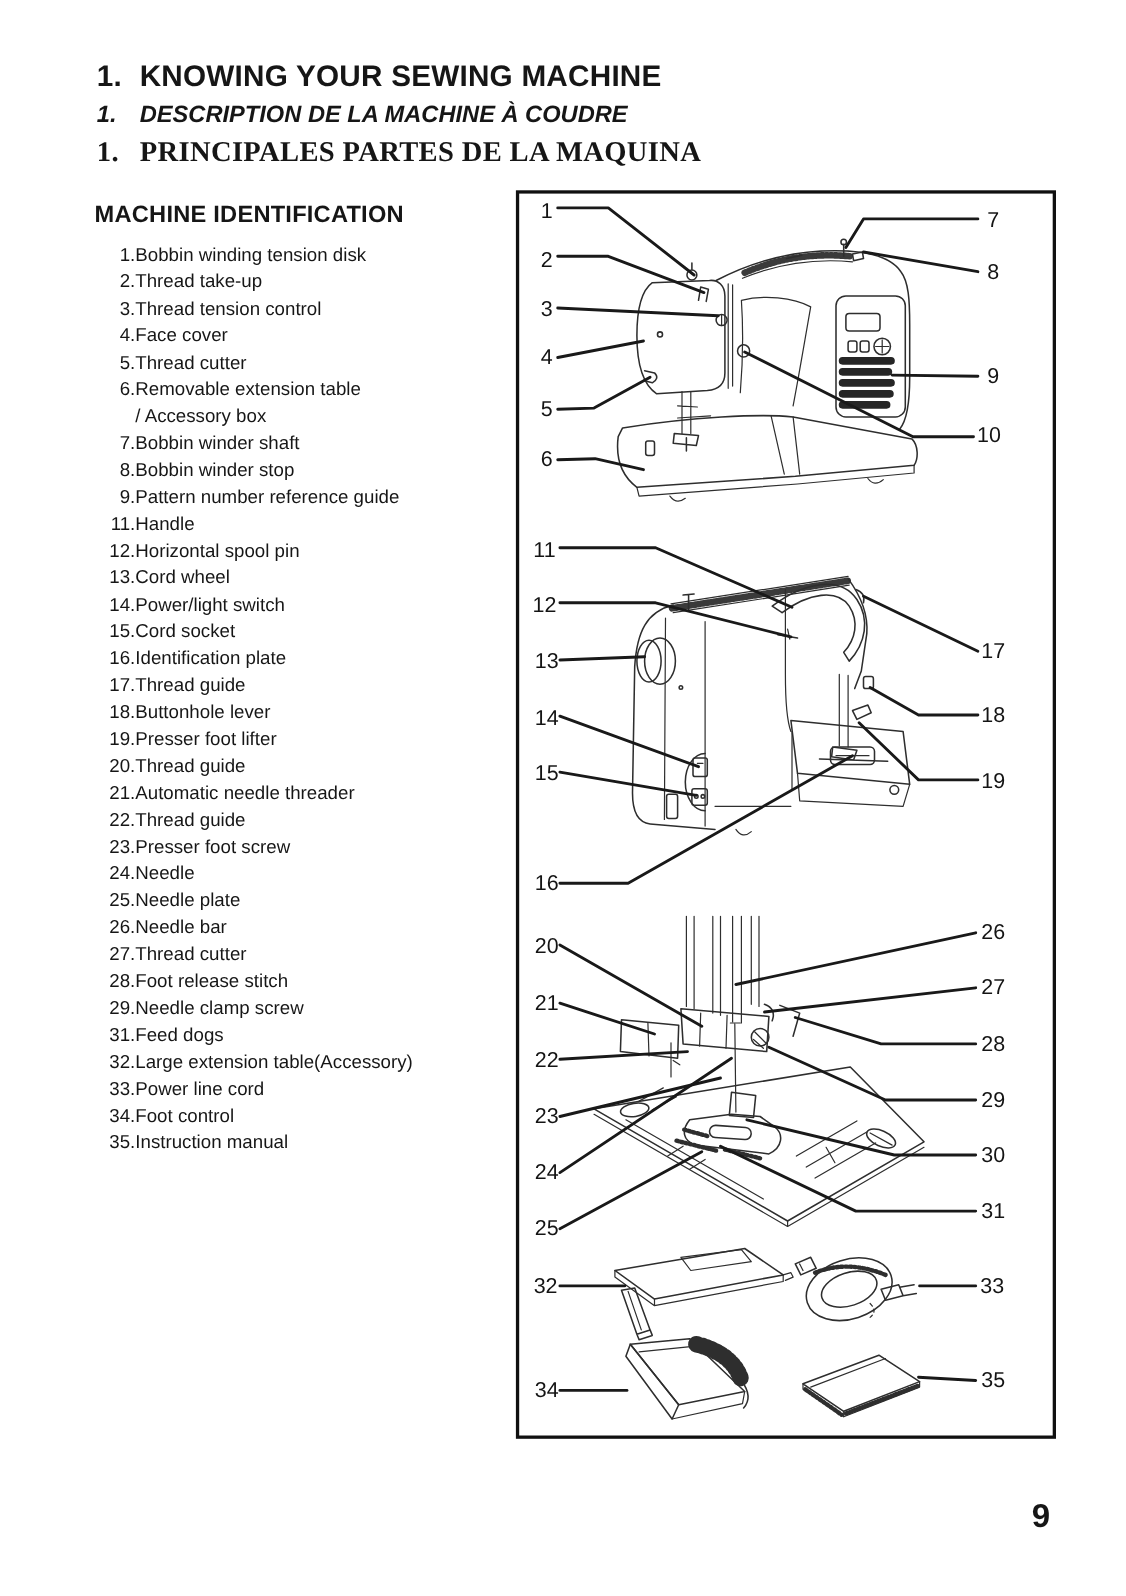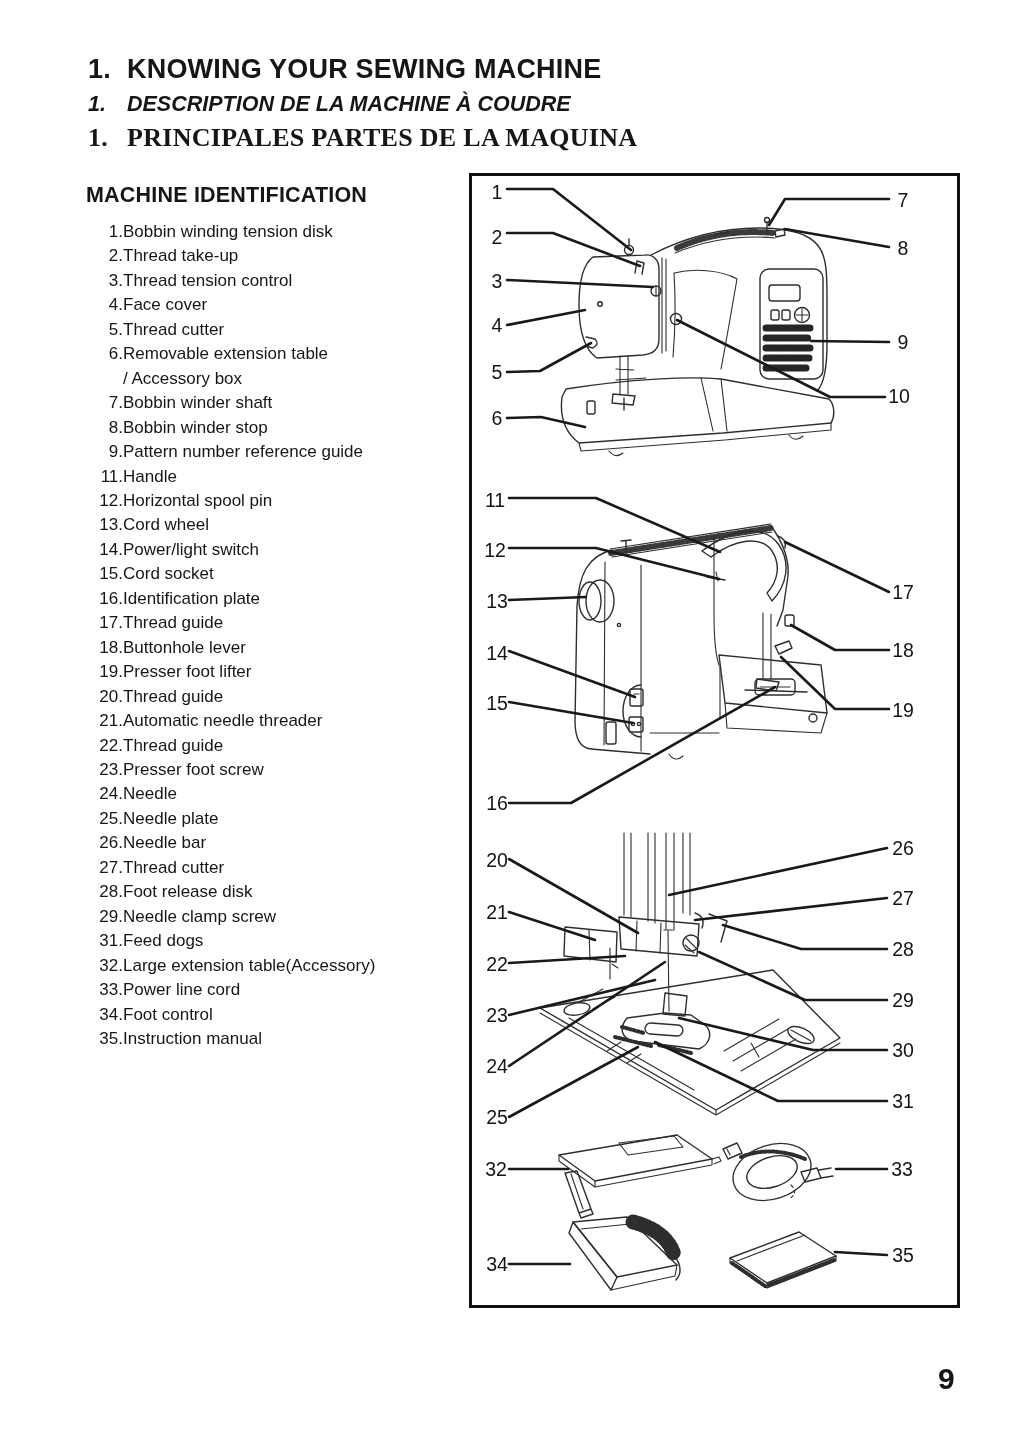--- a/index.html
+++ b/index.html
@@ -169,21 +169,21 @@
         <div class="row">
           <span class="num">26.</span>
           <span class="lbl">Needle bar</span>
         </div>
         <div class="row">
           <span class="num">27.</span>
           <span class="lbl">Thread cutter</span>
         </div>
         <div class="row">
           <span class="num">28.</span>
-          <span class="lbl">Foot release disk</span>
+          <span class="lbl">Foot release stitch</span>
         </div>
         <div class="row">
           <span class="num">29.</span>
           <span class="lbl">Needle clamp screw</span>
         </div>
         <div class="row">
           <span class="num">31.</span>
           <span class="lbl">Feed dogs</span>
         </div>
         <div class="row">

